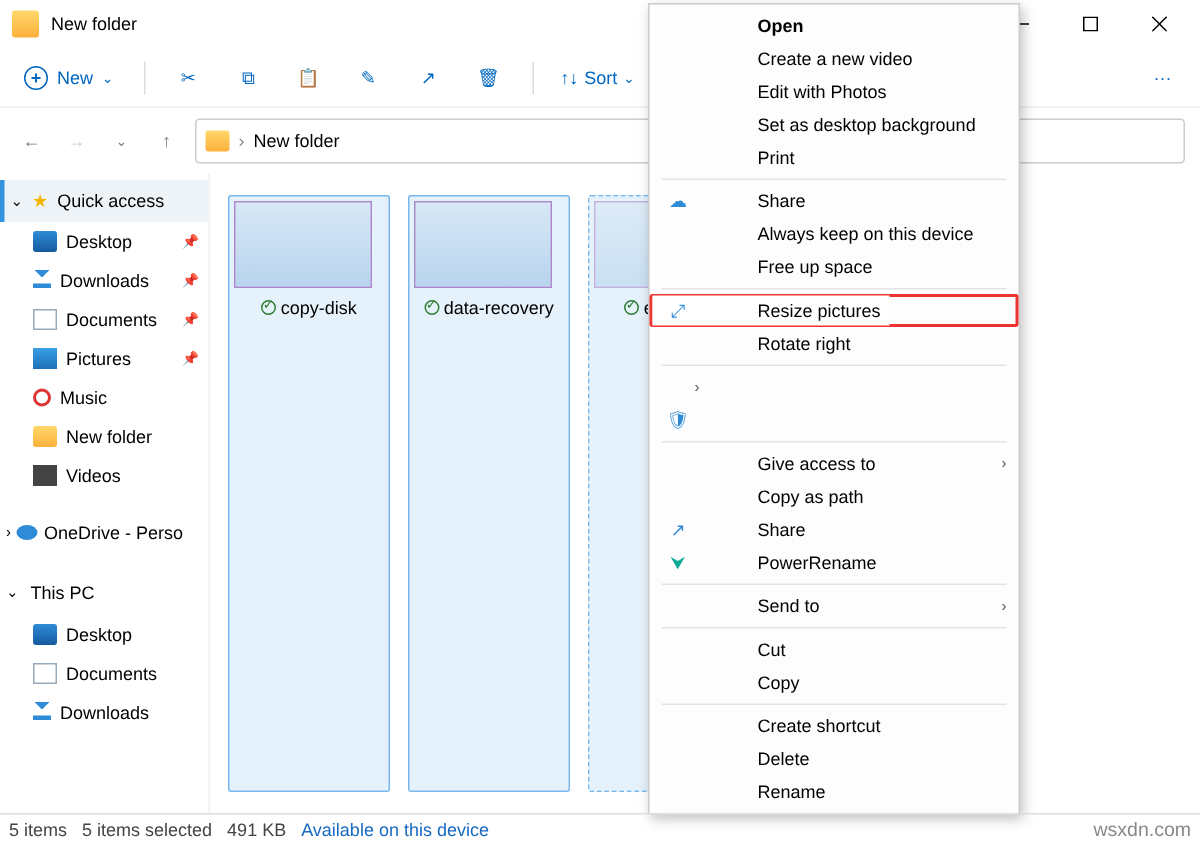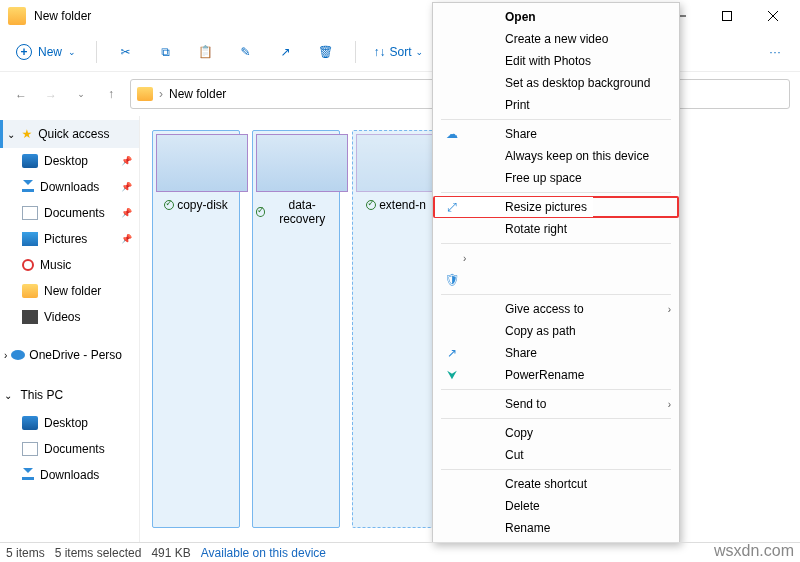--- a/index.html
+++ b/index.html
@@ -40,21 +40,21 @@
   .ico.doc{background:#fff;border:1px solid #9ab;}
   .ico.pic{background:linear-gradient(#39a0e6,#1d6fb8);}
   .ico.mus{border:2px solid #d33;border-radius:50%;width:12px;height:12px;}
   .ico.folder{background:linear-gradient(#ffd86b,#fcb03b);border-radius:2px;}
   .ico.vid{background:#444;}
   .ico.pc{background:linear-gradient(#5aa9e6,#2d6aa3);}
   .ico.cloud{border-radius:50%;background:#2f8bd8;width:14px;height:10px;}
   .sec-head{height:30px;display:flex;align-items:center;gap:4px;padding-left:4px;margin-top:10px;white-space:nowrap;}
 
   .content{flex:1;padding:14px 12px;display:flex;gap:12px;}
-  .thumb{width:88px;border:1px solid #77b7ee;background:#e6f2fb;padding:3px;border-radius:2px;text-align:center;}
+  .thumb{width:108px;border:1px solid #77b7ee;background:#e6f2fb;padding:3px;border-radius:2px;text-align:center;}
   .thumb .img{width:92px;height:58px;background:linear-gradient(#d8e8f6,#b8d4ee);border:1px solid #a8c;}
   .thumb .lbl{display:flex;align-items:center;justify-content:center;gap:3px;margin-top:6px;font-size:11px;}
   .thumb .chk{width:10px;height:10px;border:1.5px solid #2e7d32;border-radius:50%;display:inline-block;position:relative;}
   .thumb .chk::after{content:"✓";position:absolute;left:0;top:-3px;font-size:9px;color:#2e7d32;}
   .thumb.cut{border-style:dashed;}
   .thumb.cut .img{opacity:.6;}
 
   
   .ctxmenu{position:absolute;left:432px;top:2px;width:248px;background:#fdfdfd;border:1px solid #ccc;box-shadow:2px 3px 8px rgba(0,0,0,.25);padding:3px 0;}
   .citem{height:22px;display:flex;align-items:center;padding:0 8px 0 8px;position:relative;white-space:nowrap;}
@@ -62,21 +62,21 @@
   .citem .ctext{flex:1;margin-left:42px;}
   .citem .arrow{color:#555;font-size:10px;}
   .citem.bold .ctext{font-weight:600;}
   .csep{height:1px;background:#e3e3e3;margin:3px 8px;}
   .highlight{border:2px solid #e33;border-radius:2px;padding:0;}
   .highlight .inner{display:flex;align-items:center;height:20px;padding:0 6px;background:#fff;}
 
   
   .status{position:absolute;left:0;right:0;bottom:0;height:20px;border-top:1px solid #ddd;display:flex;align-items:center;padding:0 6px;font-size:11px;color:#444;gap:10px;}
   .status .avail{color:#1769c0;}
-  .watermark{position:absolute;right:6px;bottom:2px;font-size:16px;color:#888;}
+  .watermark{position:absolute;right:6px;bottom:2px;font-size:13px;color:#888;}
   svg{display:block;}
 </style>
 </head>
 <body>
 
 <div class="titlebar">
   <span class="foldericon"></span>
   <span class="title">New folder</span>
   <div class="winbtn">
       <svg width="10" height="10">
@@ -295,25 +295,25 @@
     </div>
   <div class="csep"></div>
   <div class="citem">
       <span class="cicon"></span>
       <span class="ctext">Send to</span>
       <span class="arrow">›</span>
     </div>
   <div class="csep"></div>
   <div class="citem">
       <span class="cicon"></span>
+      <span class="ctext">Cut</span>
+    </div>
+  <div class="citem">
+      <span class="cicon"></span>
       <span class="ctext">Copy</span>
-    </div>
-  <div class="citem">
-      <span class="cicon"></span>
-      <span class="ctext">Cut</span>
     </div>
   <div class="csep"></div>
   <div class="citem">
       <span class="cicon"></span>
       <span class="ctext">Create shortcut</span>
     </div>
   <div class="citem">
       <span class="cicon"></span>
       <span class="ctext">Delete</span>
     </div>

